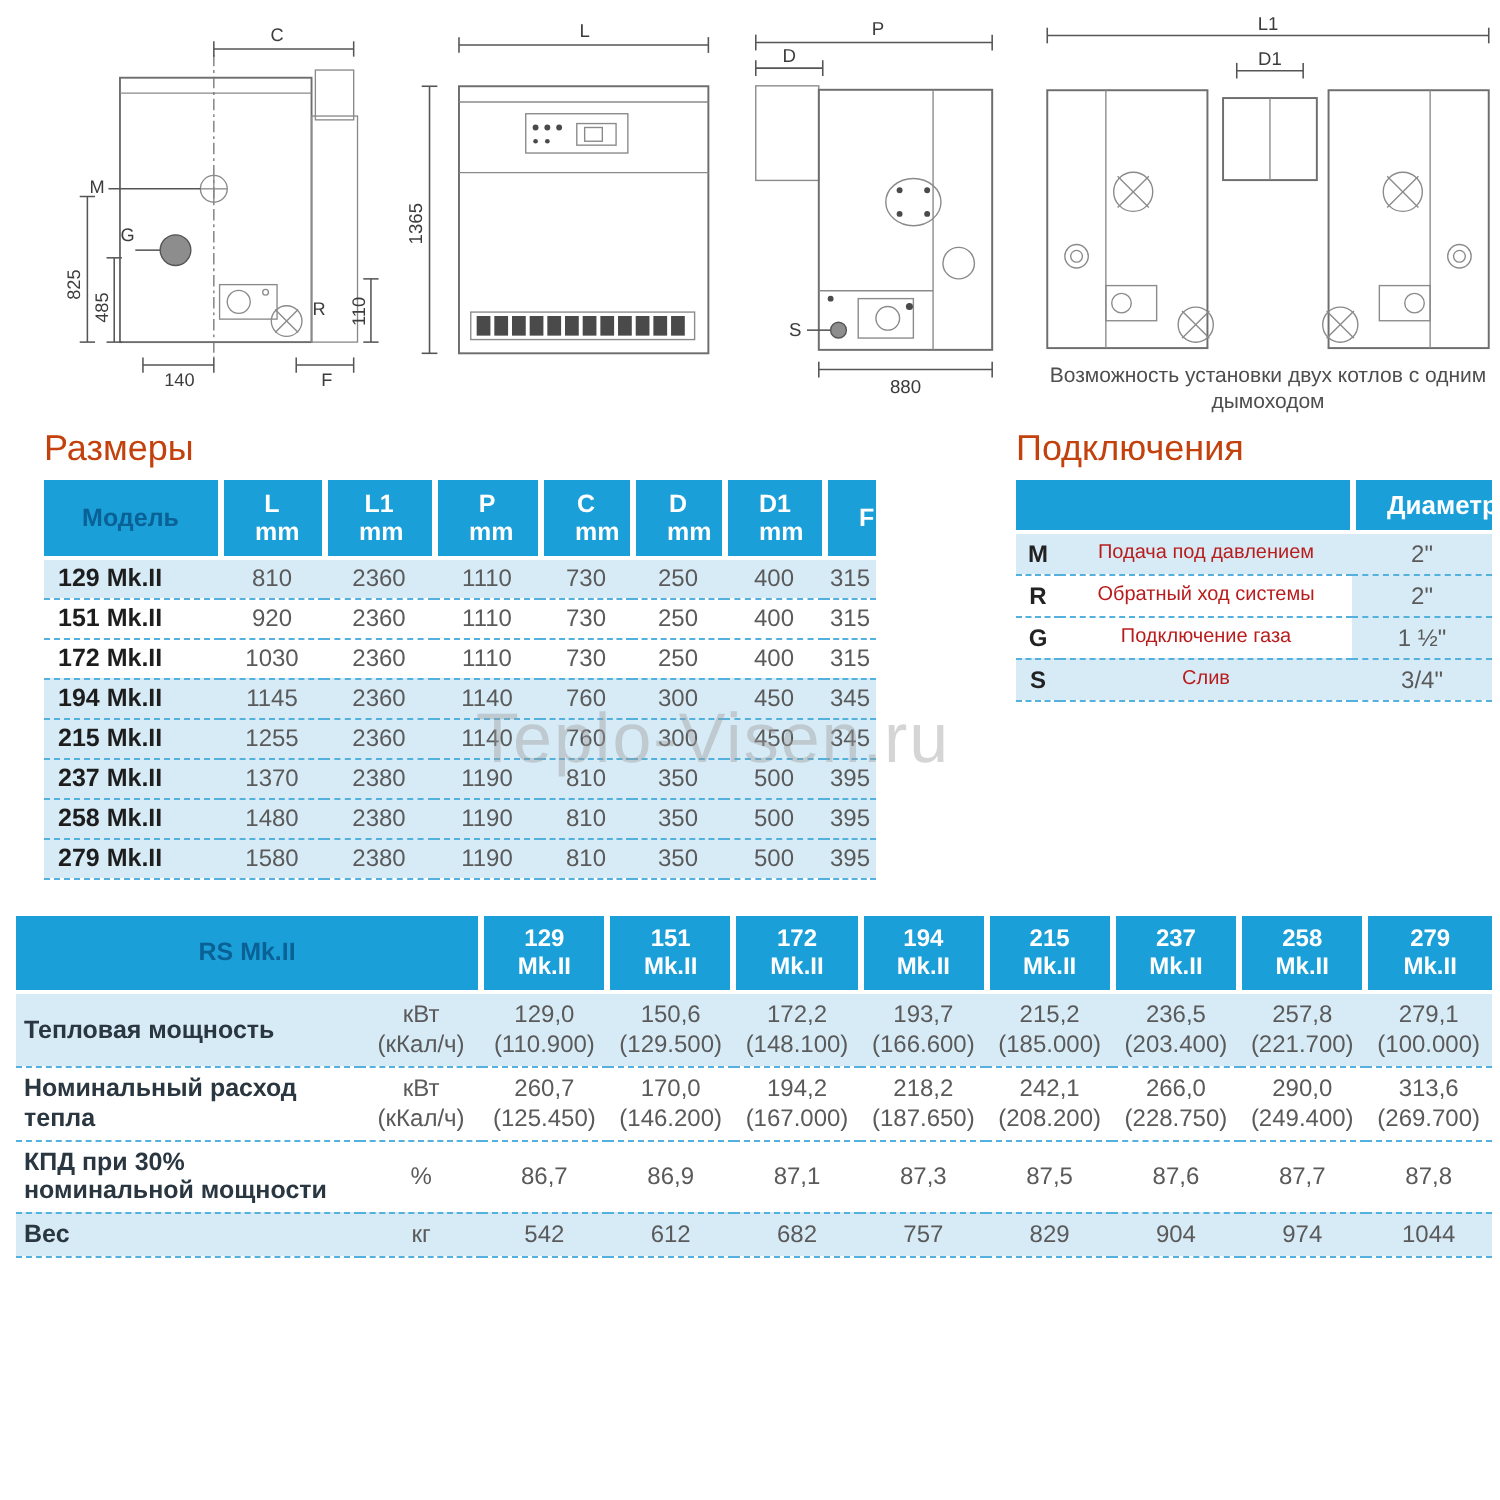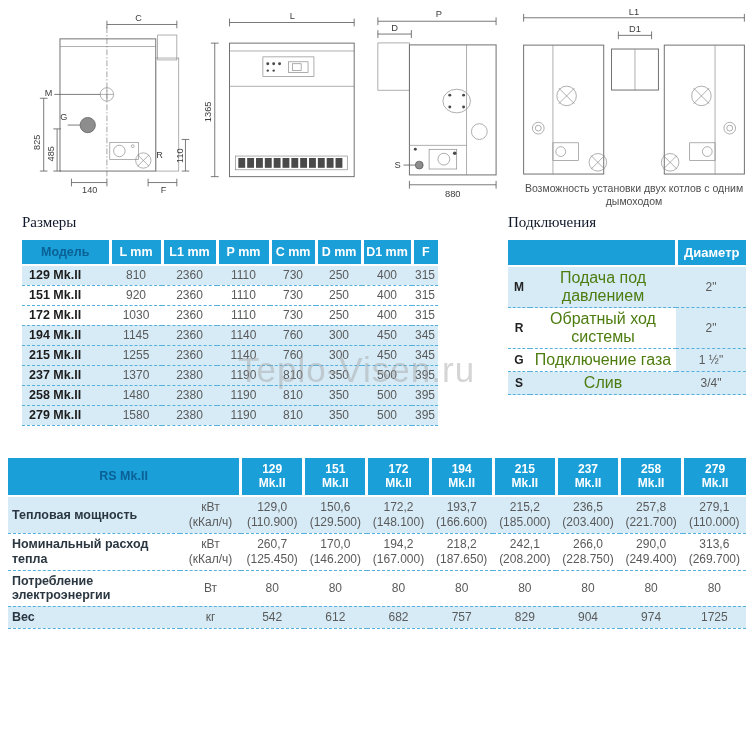--- a/index.html
+++ b/index.html
@@ -24,45 +24,45 @@
   svg .thin{stroke:#8a8a8a;stroke-width:.7;fill:none;}
   svg .dimln{stroke:#555;stroke-width:.8;fill:none;}
   svg .cl{stroke:#777;stroke-width:.7;fill:none;stroke-dasharray:6 2 1.5 2;}
   svg .dim{font-size:9.5px;fill:#3c3c3c;}
   svg .fillc{fill:#8d8d8d;stroke:#555;stroke-width:.7;}
   svg .bar{fill:#4a4a4a;}
   .drawing-caption{
     width:250px;margin-top:4px;text-align:center;font-size:10.5px;line-height:1.25;color:#4e4e4e;
   }
   
-  .sec-title{position:absolute;font-size:15px;color:#0f172a;font-family:Liberation Serif, serif;}
+  .sec-title{position:absolute;font-size:18px;color:#c2410c;}
   #dims-title{left:22px;top:214px;}
   #conn-title{left:508px;top:214px;}
   
   table{border-collapse:collapse;font-size:12px;}
   th{background:var(--header-blue);color:#fff;font-weight:bold;text-align:center;
-     border-left:3px solid #fff;border-bottom:2px solid #fff;padding:5px 2px;}
+     border-left:3px solid #fff;border-bottom:2px solid #fff;padding:5px 16px;}
   th:first-child{border-left:none;}
   td{border-bottom:1.5px dashed var(--dash);color:#5a5a5a;text-align:center;padding:2px 2px;}
   
   #dims-table{position:absolute;left:22px;top:240px;width:416px;table-layout:fixed;}
   #dims-table th{font-size:12.5px;}
   #dims-table th:first-child{color:var(--dark-blue);}
   #dims-table tbody tr{background:var(--row-blue);}
   #dims-table tbody tr:nth-child(2),#dims-table tbody tr:nth-child(3){background:#fff;}
   #dims-table td{height:20px;}
   #dims-table td:first-child{font-weight:bold;color:#1d1d1d;text-align:left;padding-left:7px;font-size:12.5px;}
   
   #conn-table{position:absolute;left:508px;top:240px;width:238px;table-layout:fixed;}
   #conn-table th{font-size:13px;height:26px;}
   #conn-table tbody tr:nth-child(1) td,#conn-table tbody tr:nth-child(4) td{background:var(--row-blue);}
   #conn-table td{height:21px;}
   #conn-table td.diam{background:var(--row-blue);}
   #conn-table td.code{font-weight:bold;color:#222;}
-  #conn-table td.lbl{color:#4d7c0f;font-size:16px;}
+  #conn-table td.lbl{color:#b91c1c;font-size:10px;}
   
   #specs-table{position:absolute;left:8px;top:458px;width:738px;table-layout:fixed;}
   #specs-table th{font-size:12px;line-height:1.2;padding:4px 15px;white-space:pre-line;}
   #specs-table th.corner{color:var(--dark-blue);font-size:12.5px;}
   #specs-table tbody tr{background:var(--row-blue);}
   #specs-table tbody tr:nth-child(2),
   #specs-table tbody tr:nth-child(3),
   #specs-table tbody tr:nth-child(5){background:#fff;}
   #specs-table td{padding:3px 2px;line-height:1.25;}
   #specs-table td.label{font-weight:bold;color:#2a3640;text-align:left;padding-left:4px;font-size:12.5px;line-height:1.15;}
@@ -459,21 +459,21 @@
 (148.100)</td>
         <td class="val">193,7
 (166.600)</td>
         <td class="val">215,2
 (185.000)</td>
         <td class="val">236,5
 (203.400)</td>
         <td class="val">257,8
 (221.700)</td>
         <td class="val">279,1
-(110.000)</td>
+(100.000)</td>
       </tr>
       <tr>
         <td class="label">Номинальный расход тепла</td>
         <td class="unit">кВт
 (кКал/ч)</td>
         <td class="val">260,7
 (125.450)</td>
         <td class="val">170,0
 (146.200)</td>
         <td class="val">194,2
@@ -483,39 +483,39 @@
         <td class="val">242,1
 (208.200)</td>
         <td class="val">266,0
 (228.750)</td>
         <td class="val">290,0
 (249.400)</td>
         <td class="val">313,6
 (269.700)</td>
       </tr>
       <tr>
-        <td class="label">Потребление электроэнергии</td>
-        <td class="unit">Вт</td>
-        <td class="val">80</td>
-        <td class="val">80</td>
-        <td class="val">80</td>
-        <td class="val">80</td>
-        <td class="val">80</td>
-        <td class="val">80</td>
-        <td class="val">80</td>
-        <td class="val">80</td>
+        <td class="label">КПД при 30% номинальной мощности</td>
+        <td class="unit">%</td>
+        <td class="val">86,7</td>
+        <td class="val">86,9</td>
+        <td class="val">87,1</td>
+        <td class="val">87,3</td>
+        <td class="val">87,5</td>
+        <td class="val">87,6</td>
+        <td class="val">87,7</td>
+        <td class="val">87,8</td>
       </tr>
       <tr>
         <td class="label">Вес</td>
         <td class="unit">кг</td>
         <td class="val">542</td>
         <td class="val">612</td>
         <td class="val">682</td>
         <td class="val">757</td>
         <td class="val">829</td>
         <td class="val">904</td>
         <td class="val">974</td>
-        <td class="val">1725</td>
+        <td class="val">1044</td>
       </tr>
     </tbody>
 </table>
 
 <div class="watermark">Teplo-Visen.ru</div>
 
 </body></html>

